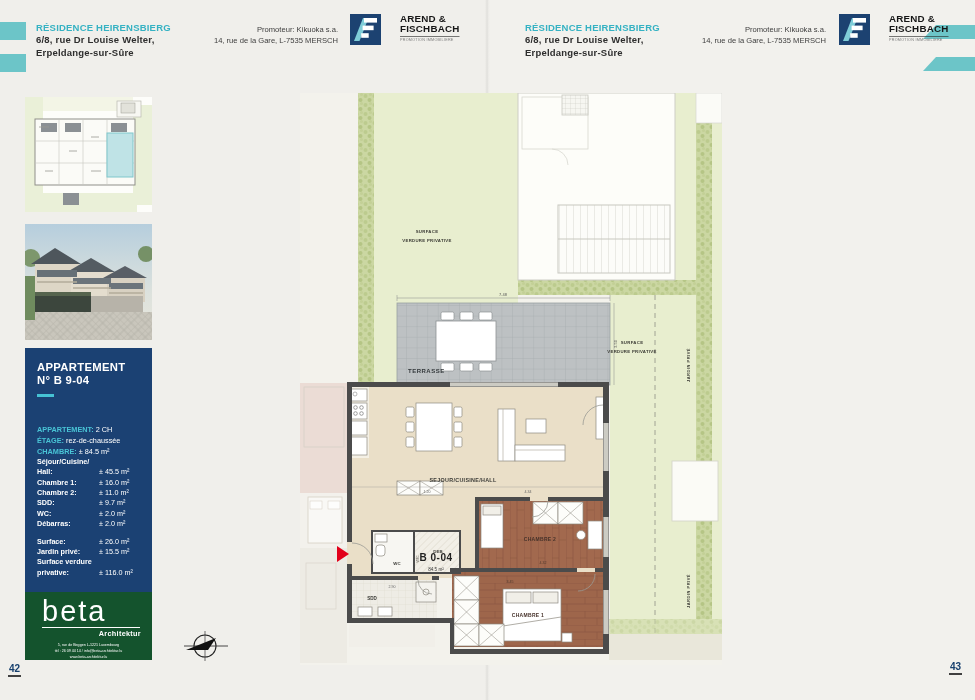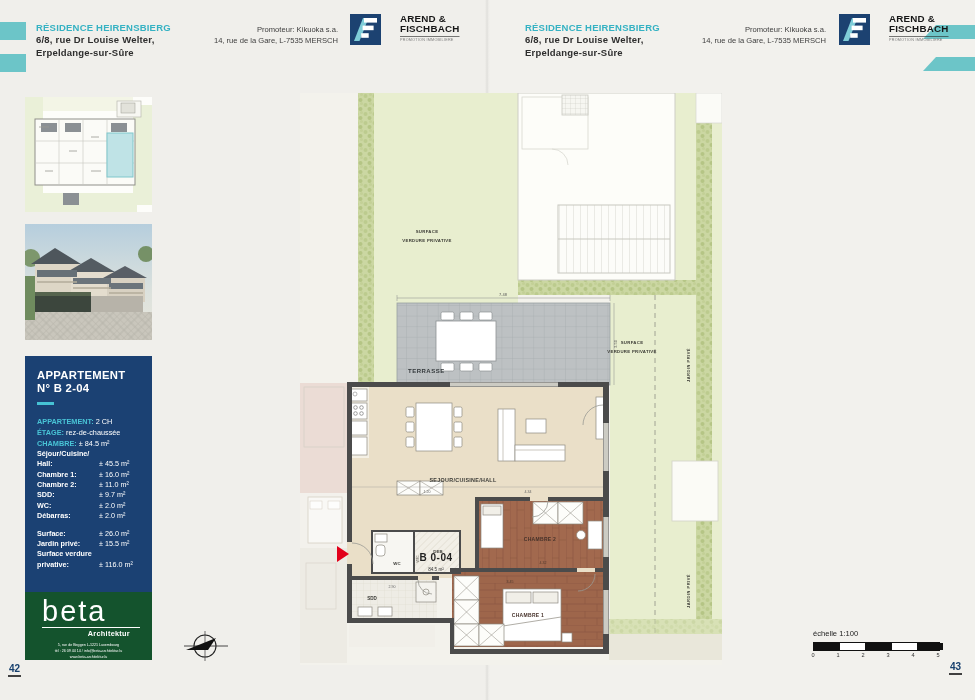--- a/index.html
+++ b/index.html
@@ -18,34 +18,34 @@
   .hdr-title{position:absolute;top:22px;font-size:9.5px;font-weight:bold;line-height:1.3;color:#2e2e2e;letter-spacing:.2px;}
   .hdr-title .res{color:#35b2c3;display:block;}
   .promoter{position:absolute;top:24px;width:152px;text-align:right;font-size:7.6px;color:#3d3d3d;line-height:1.5;}
   .af-logo{position:absolute;top:14px;display:flex;align-items:flex-start;}
   .af-text{margin-left:19px;}
   .af-name{font-size:9.8px;font-weight:bold;color:#161616;line-height:1.02;letter-spacing:.2px;}
   .af-tagwrap{width:96px;transform:scale(0.62);transform-origin:0 0;font-size:6px;color:#7c7c7c;
               border-top:1px solid #2a2a2a;padding-top:1.5px;margin-top:2px;letter-spacing:.4px;}
   
   .thumb{position:absolute;left:25px;width:127px;overflow:hidden;}
-  .info-box{position:absolute;left:25px;top:356px;width:127px;height:292px;background:#1b4173;color:#fff;box-sizing:border-box;padding:13px 11px 0 12px;}
+  .info-box{position:absolute;left:25px;top:348px;width:127px;height:292px;background:#1b4173;color:#fff;box-sizing:border-box;padding:13px 11px 0 12px;}
   .ib-title{font-size:11.3px;font-weight:bold;line-height:1.18;letter-spacing:.3px;}
   .ib-rule{width:17px;height:3px;background:#46c2d4;margin-top:6px;}
-  .ib-specs{margin-top:11px;font-size:7.3px;line-height:1.52;}
+  .ib-specs{margin-top:27px;font-size:7.3px;line-height:1.52;}
   .ib-specs .lab{color:#49c4d6;font-weight:bold;}
   .ib-rooms{}
   .ib-row{position:relative;height:10.4px;font-size:7.2px;}
   .ib-row .l{position:absolute;left:0;font-weight:bold;white-space:nowrap;}
   .ib-row .v{position:absolute;left:62px;white-space:nowrap;}
   .ib-gap{height:7px;}
   .beta-box{position:absolute;left:25px;top:592px;width:127px;height:68px;background:#14532d;color:#fff;}
   .beta-name{font-size:29px;line-height:1;padding:5px 0 0 17px;letter-spacing:2px;}
   .beta-line{height:1px;background:#fff;margin:1px 12px 1px 17px;}
-  .beta-sub{text-align:right;margin-right:22px;font-weight:bold;font-size:7.3px;letter-spacing:.3px;}
+  .beta-sub{text-align:right;margin-right:11px;font-weight:bold;font-size:7.3px;letter-spacing:.3px;}
   .beta-addr{width:196px;transform:scale(0.648);transform-origin:top left;text-align:center;font-size:5.6px;line-height:1.65;margin-top:4px;}
   
   .pagenum{position:absolute;font-size:10px;font-weight:bold;color:#17406e;border-bottom:2px solid #404040;padding:0 1px 1px 1px;}
   
   .scale{position:absolute;left:813px;top:629px;width:140px;}
   .scale-label{font-size:7.6px;color:#222;}
   .scale-bar{position:relative;margin-top:4px;width:125px;height:7px;border:1px solid #111;display:flex;}
   .scale-bar span{flex:1 0 25px;border-right:1px solid #111;}
   .scale-bar span:last-child{border-right:none;}
   .sb-b{background:#111;} .sb-w{background:#fff;}
@@ -169,21 +169,21 @@
       <rect x="8" y="68" width="58" height="4" fill="#56644e"></rect>
       <rect x="66" y="72" width="52" height="16" fill="#b7b3a9"></rect>
       <rect x="0" y="88" width="127" height="28" fill="url(#pave)"></rect>
       <rect x="0" y="52" width="10" height="44" fill="#6f8b5e"></rect>
     </svg>
   </div>
 
   <div class="info-box">
     <div class="ib-title">
       <span>APPARTEMENT</span><br>
-      <span>N° B 2-04</span>
+      <span>N° B 9-04</span>
     </div>
     <div class="ib-rule"></div>
     <div class="ib-specs">
       <div><span class="lab">APPARTEMENT:</span> <span>2 CH</span></div>
       <div><span class="lab">ÉTAGE:</span> <span>rez-de-chaussée</span></div>
       <div><span class="lab">CHAMBRE:</span> <span>± 84.5 m²</span></div>
     </div>
     <div class="ib-rooms">
       <div class="ib-row">
           <span class="l">Séjour/Cuisine/</span>
@@ -249,38 +249,20 @@
       <line x1="0" y1="17" x2="44" y2="17" stroke="#333" stroke-width="0.9"></line>
       <line x1="21" y1="2" x2="21" y2="32" stroke="#333" stroke-width="0.7"></line>
       <circle cx="21" cy="17" r="11" fill="none" stroke="#222" stroke-width="1.1"></circle>
       <polygon points="2,21 32,9 24,21" fill="#111"></polygon>
     </svg>
   </div>
 
   <div class="pagenum" style="left:8px;top:663px;">42</div>
   <div class="pagenum" style="left:949px;top:661px;text-align:right;">43</div>
 
-  <div class="scale">
-    <div class="scale-label">échelle 1:100</div>
-    <div class="scale-bar">
-      <span class="sb-b"></span>
-        <span class="sb-w"></span>
-        <span class="sb-b"></span>
-        <span class="sb-w"></span>
-        <span class="sb-b"></span>
-    </div>
-    <div class="scale-ticks">
-      <span style="left:0px">0</span>
-      <span style="left:25px">1</span>
-      <span style="left:50px">2</span>
-      <span style="left:75px">3</span>
-      <span style="left:100px">4</span>
-      <span style="left:125px">5</span>
-    </div>
-  </div>
 
   <div class="abs" style="left:300px;top:93px;">
   <svg width="422" height="572" viewBox="0 0 422 572">
     <defs>
       <pattern id="hedge" width="9" height="9" patternUnits="userSpaceOnUse">
         <rect width="9" height="9" fill="#cbd7a2"></rect>
         <circle cx="2.5" cy="3" r="2" fill="#bccb8e"></circle>
         <circle cx="6.5" cy="7" r="2" fill="#b5c585"></circle>
         <circle cx="7.5" cy="1.5" r="1.5" fill="#c3d096"></circle>
       </pattern>

